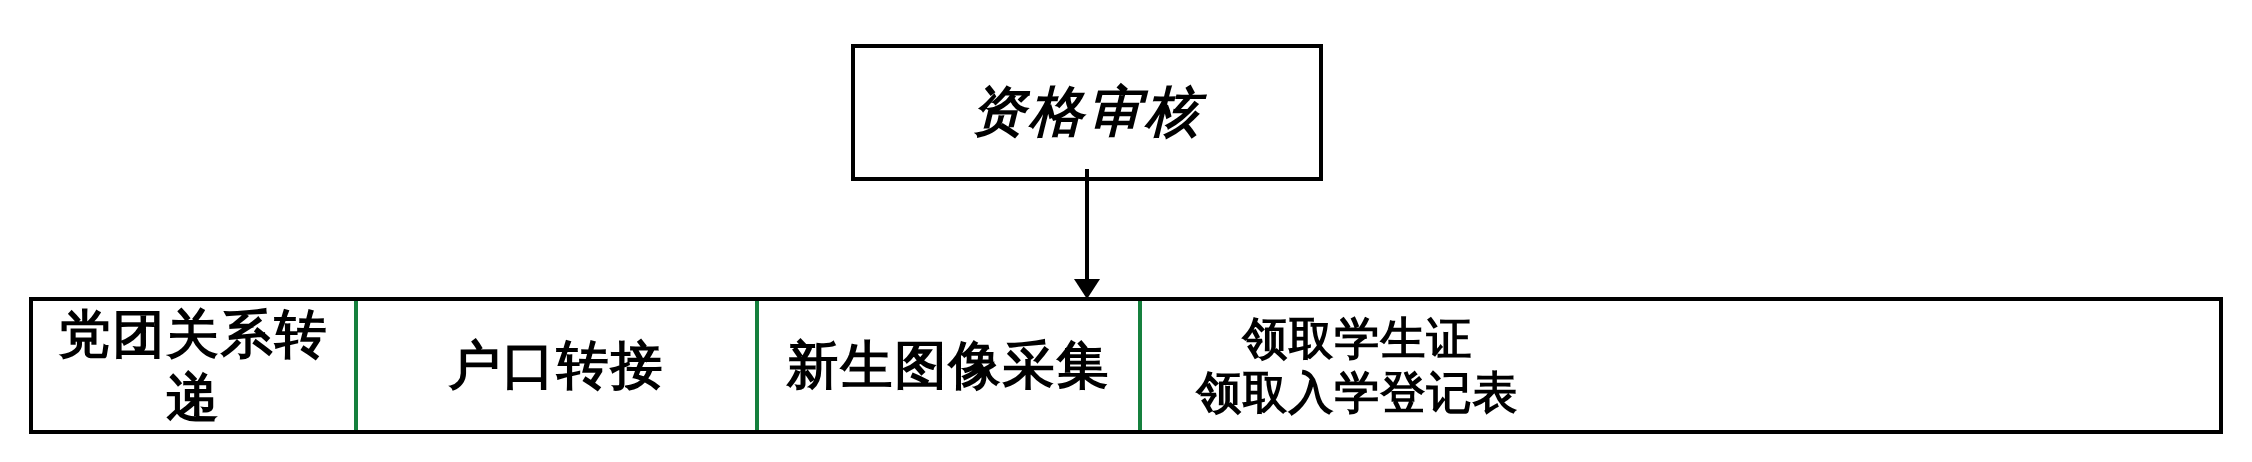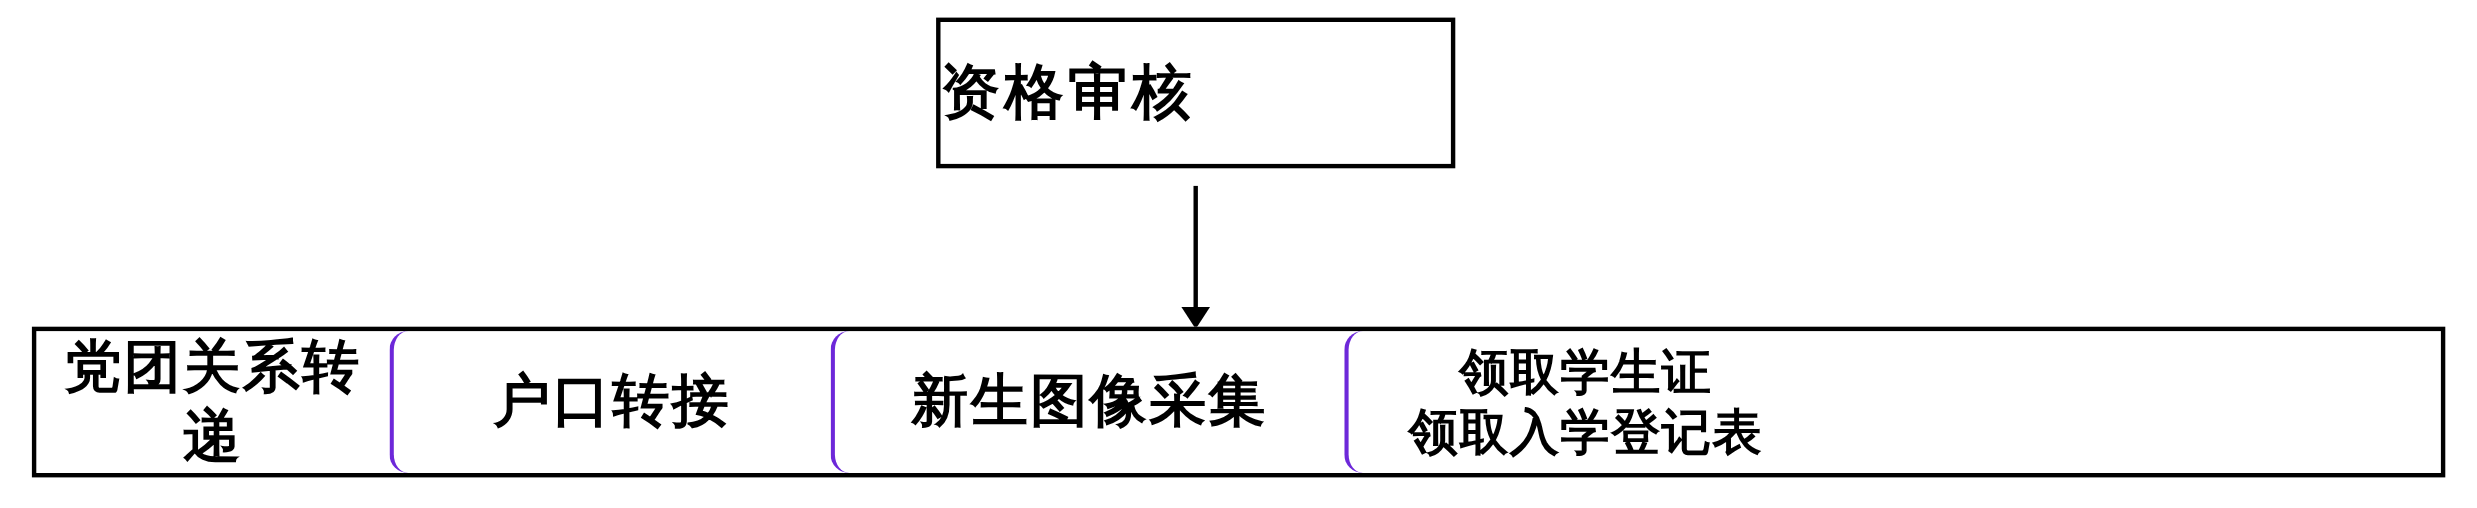--- a/index.html
+++ b/index.html
@@ -14,28 +14,30 @@
     background: #ffffff;
     font-family: "Liberation Sans", "DejaVu Sans", sans-serif;
     color: #000000;
     overflow: hidden;
   }
 
   
   .top-box {
     position: absolute;
     left: 851px;
-    top: 16px;
+    top: 44px;
     width: 472px;
     height: 137px;
     box-sizing: border-box;
     border: 4px solid #000000;
     background: #ffffff;
     display: flex;
     align-items: center;
+    justify-content: center;
+    font-style: italic;
   }
   .top-box .label {
     font-size: 54px;
     font-weight: 700;
     letter-spacing: 4px;
     white-space: nowrap;
   }
 
   
   .arrow-line {
@@ -77,27 +79,26 @@
     align-items: center;
     justify-content: center;
     text-align: center;
     font-weight: 700;
     font-size: 52px;
     letter-spacing: 2px;
     white-space: pre-line;
     line-height: 1.2;
   }
   .process-cell + .process-cell {
-    border-left: 4px solid #6d28d9;
-    border-radius: 17px;
+    border-left: 4px solid #15803d;
   }
   .cell-0 { width: 321px; }
   .cell-1 { width: 401px; }
   .cell-2 { width: 503px; }
-  .cell-3 { width: 467px; }
+  .cell-3 { width: 383px; }
   .cell-4 { width: 411px; font-size: 45px; letter-spacing: 1px; padding-left: 24px; }
 </style>
 </head>
 <body>
 
 <div class="canvas">
 
   <div class="top-box">
     <span class="label">资格审核</span>
   </div>

